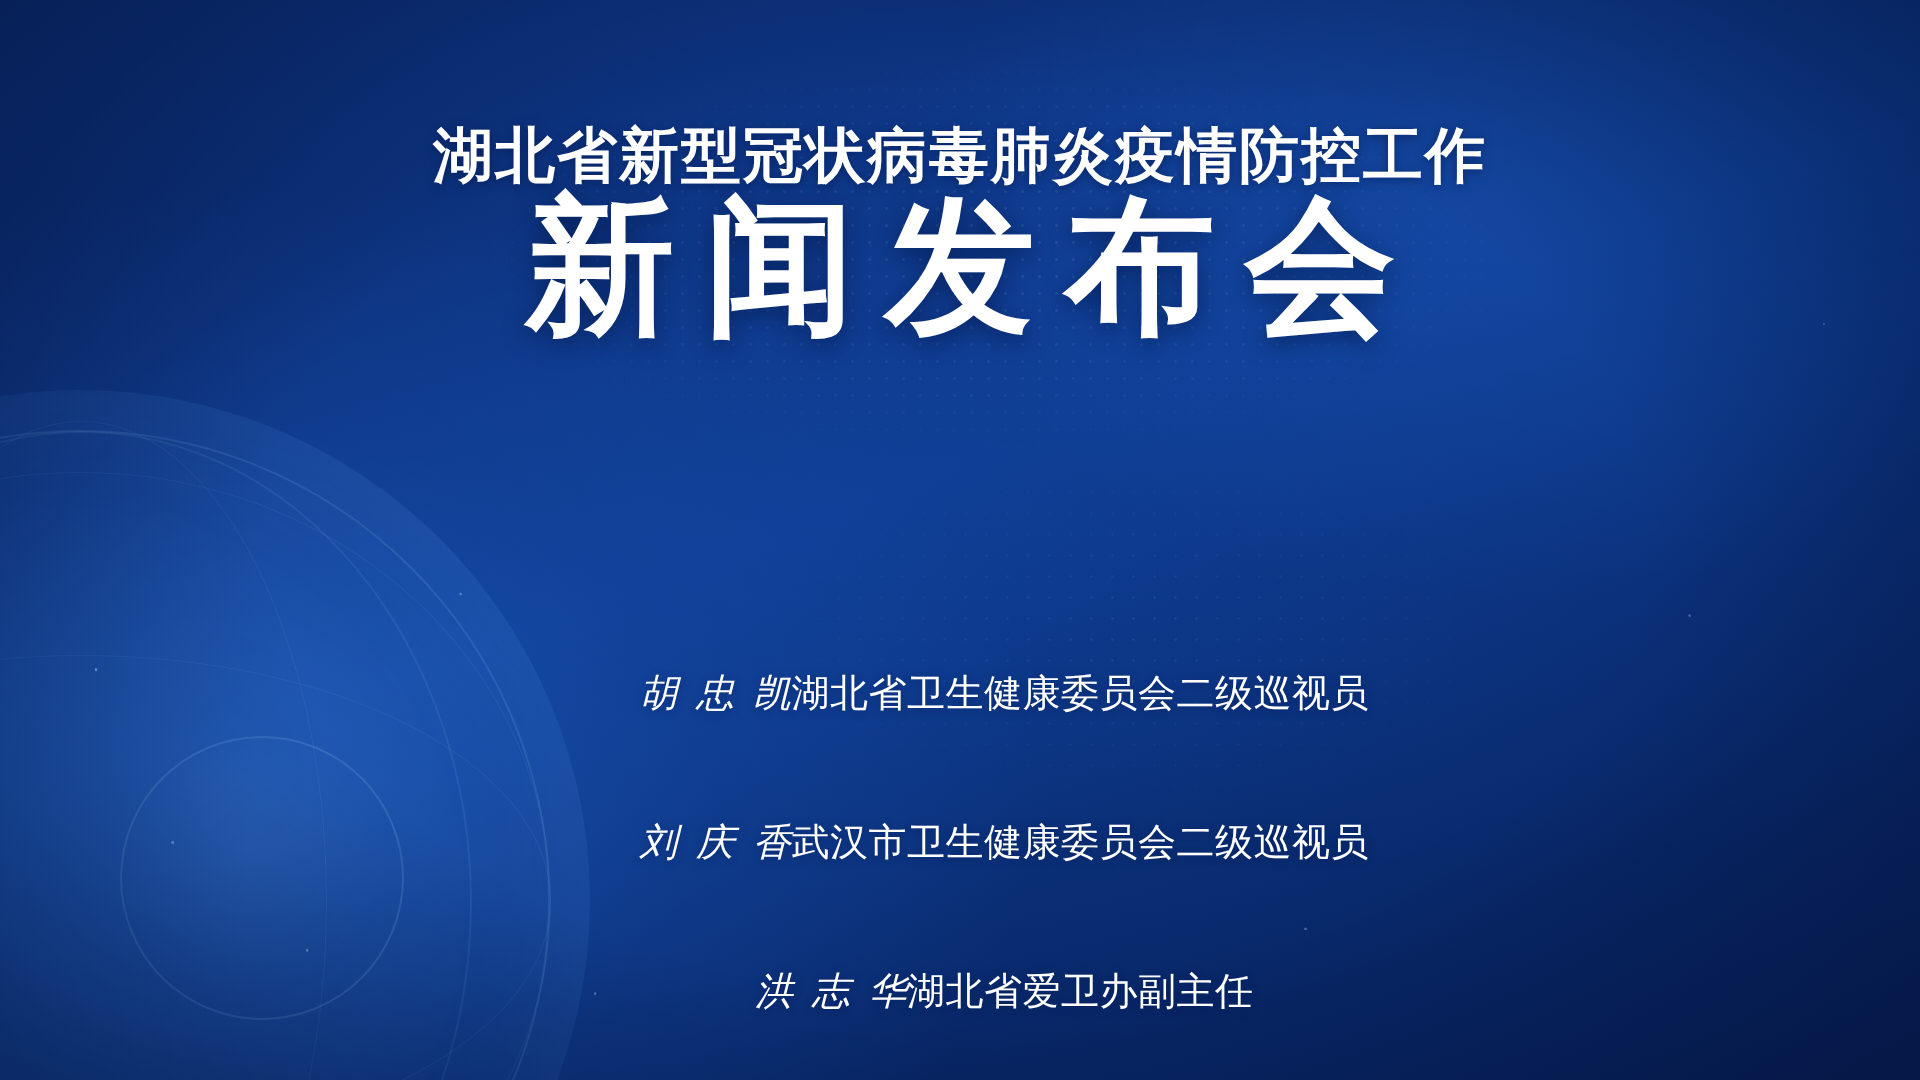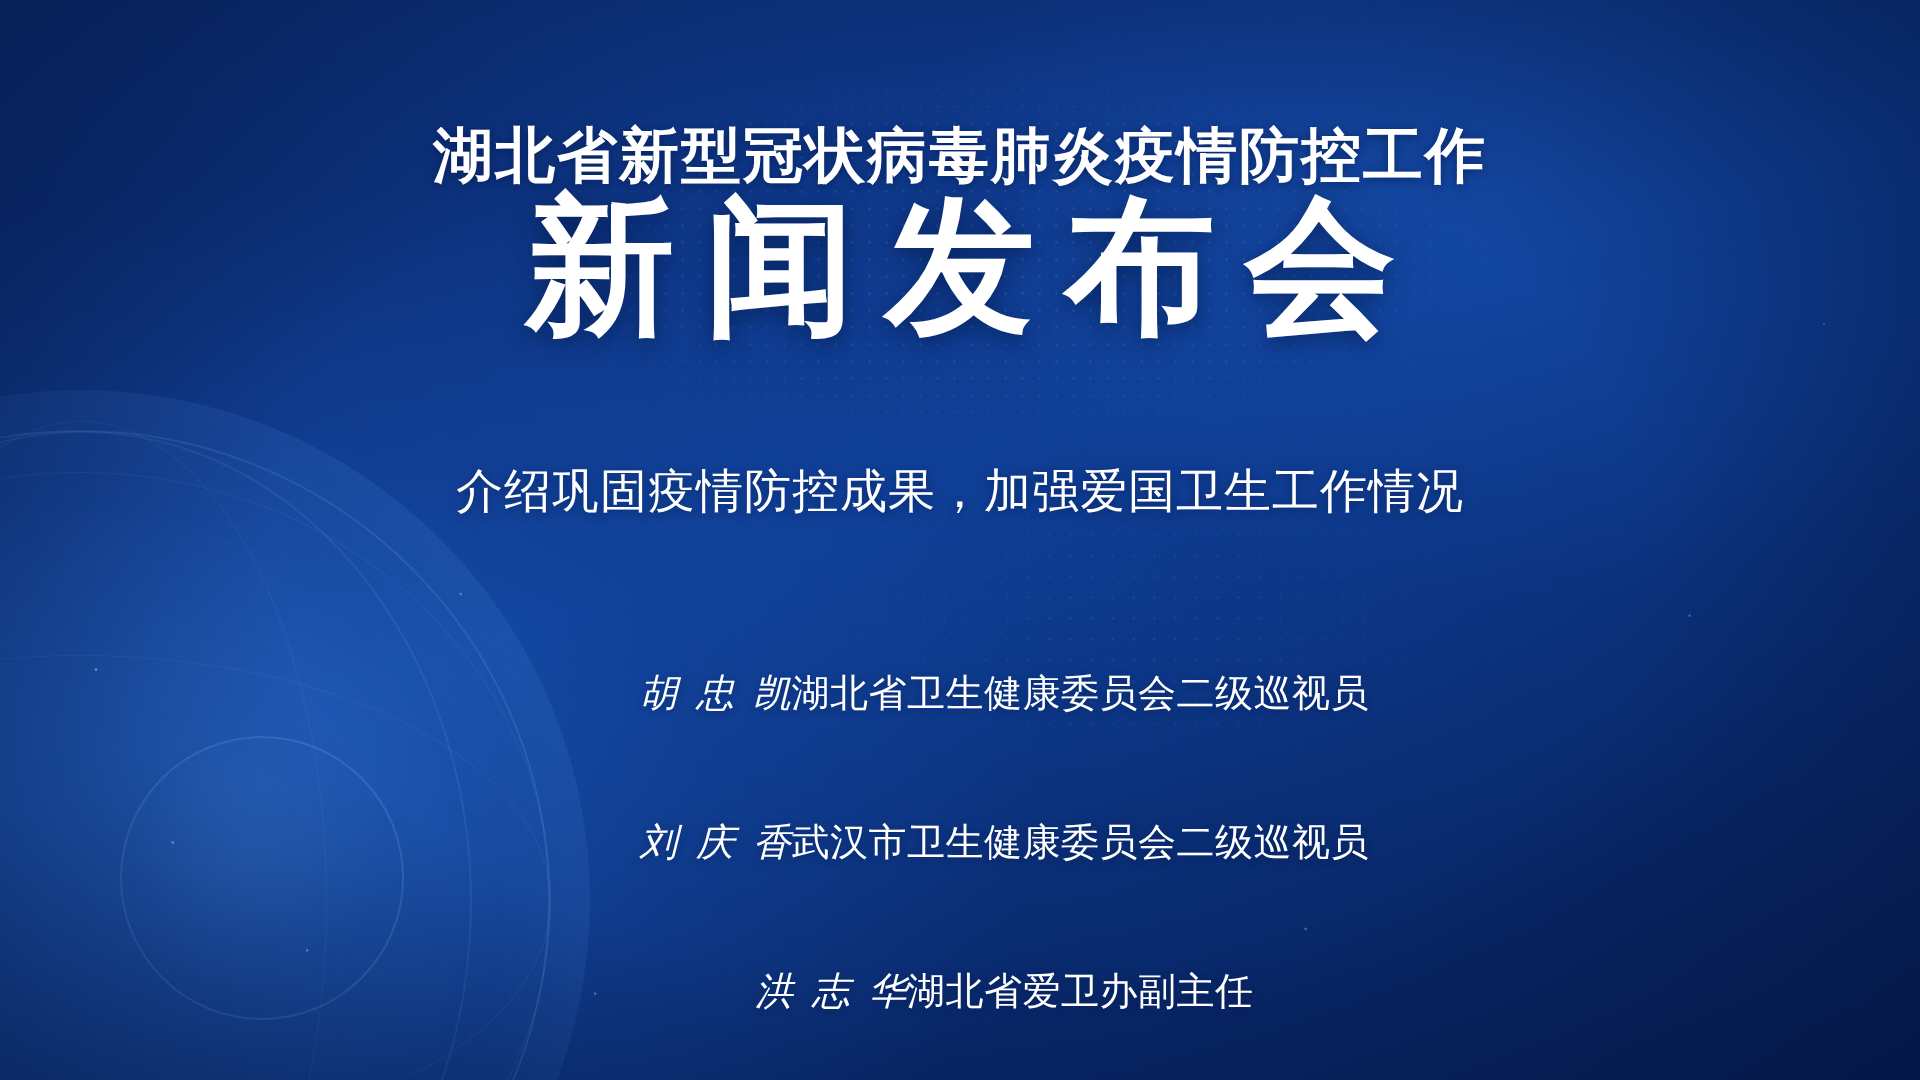--- a/index.html
+++ b/index.html
@@ -229,21 +229,20 @@
   <div class="dots2"></div>
   <div class="particles"></div>
   <div class="vignette"></div>
 
   <div class="content">
 
     <div class="kicker">湖北省新型冠状病毒肺炎疫情防控工作</div>
 
     <div class="headline">新闻发布会</div>
 
-    <div class="subtitle">介绍巩固疫情防控成果，加强爱国卫生工作情况</div>
 
     <div class="speakers">
 
       <div class="speaker-row">
         <span class="sp-name">胡忠凯</span><span class="sp-title">湖北省卫生健康委员会二级巡视员</span>
       </div>
 
       <div class="speaker-row">
         <span class="sp-name">刘庆香</span><span class="sp-title">武汉市卫生健康委员会二级巡视员</span>
       </div>

